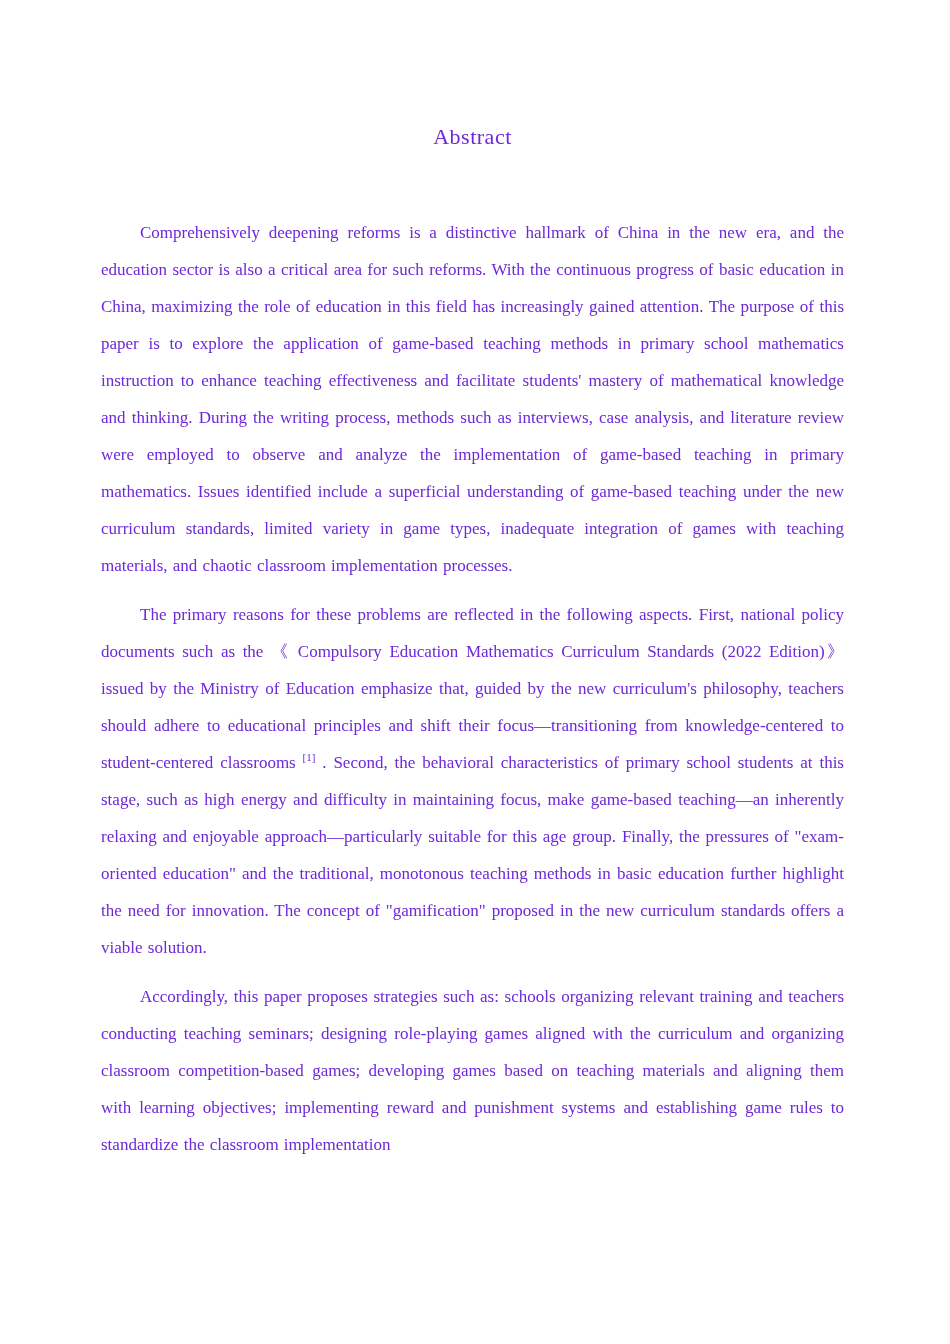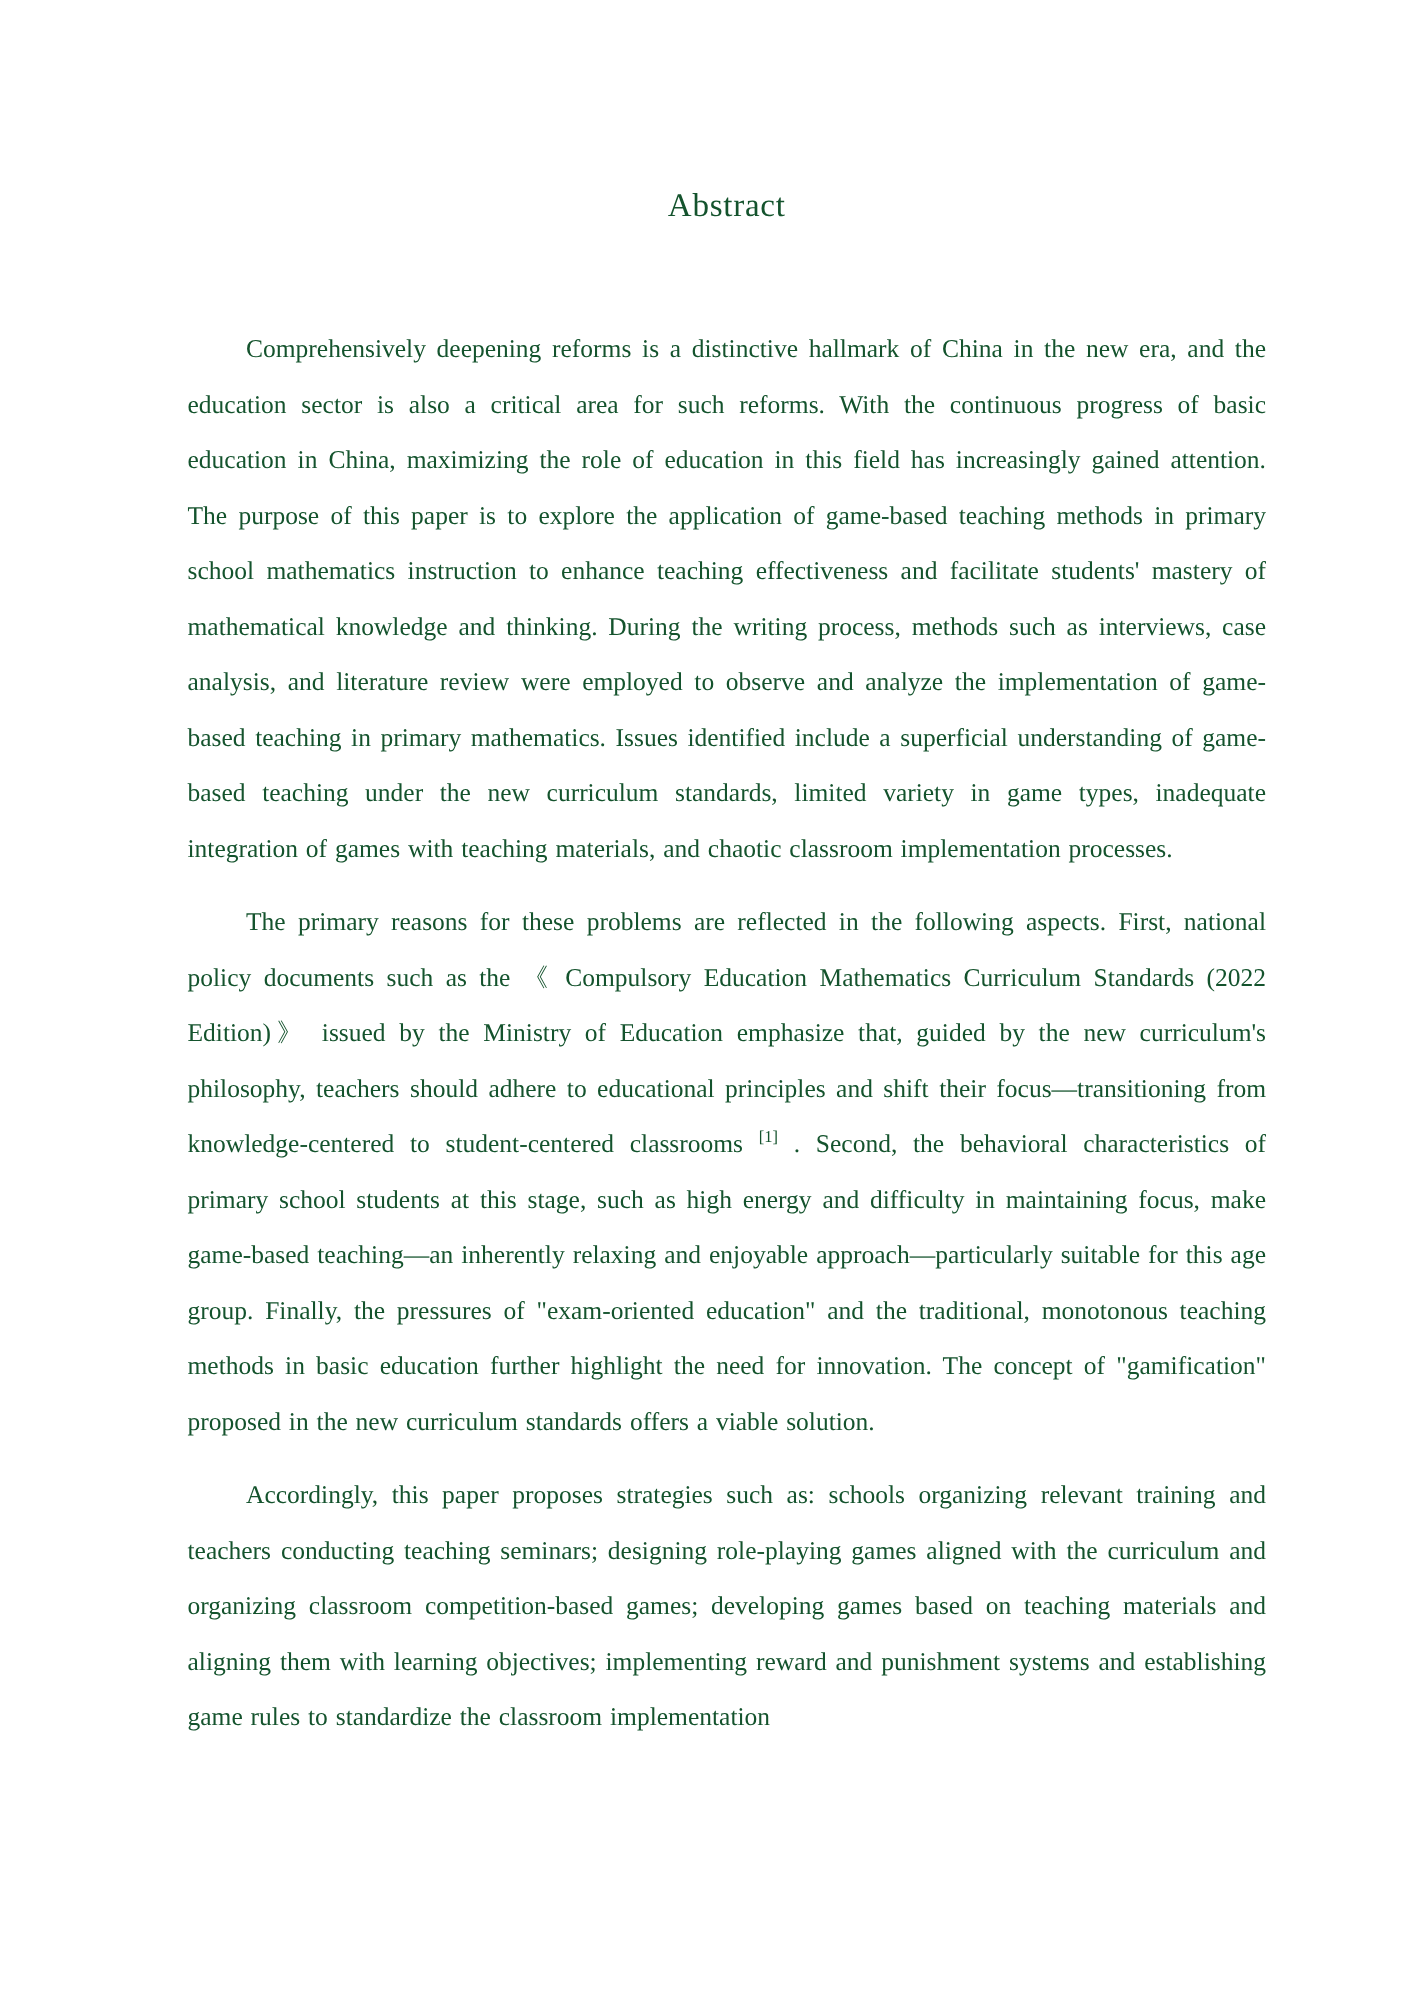--- a/index.html
+++ b/index.html
@@ -7,23 +7,23 @@
     padding: 0;
     background: #ffffff;
   }
   .page {
     position: relative;
     width: 950px;
     height: 1344px;
     margin: 0 auto;
     background: #ffffff;
     box-sizing: border-box;
-    padding: 122px 94px 0 113px;
+    padding: 122px 94px 0 89px;
     font-family: "Liberation Serif", serif;
-    color: #14532d;
+    color: #6d28d9;
   }
   .title {
     font-size: 22px;
     font-weight: normal;
     text-align: center;
     margin: 0 0 62px 0;
     line-height: 30px;
     letter-spacing: 0.5px;
   }
   .body-par {

